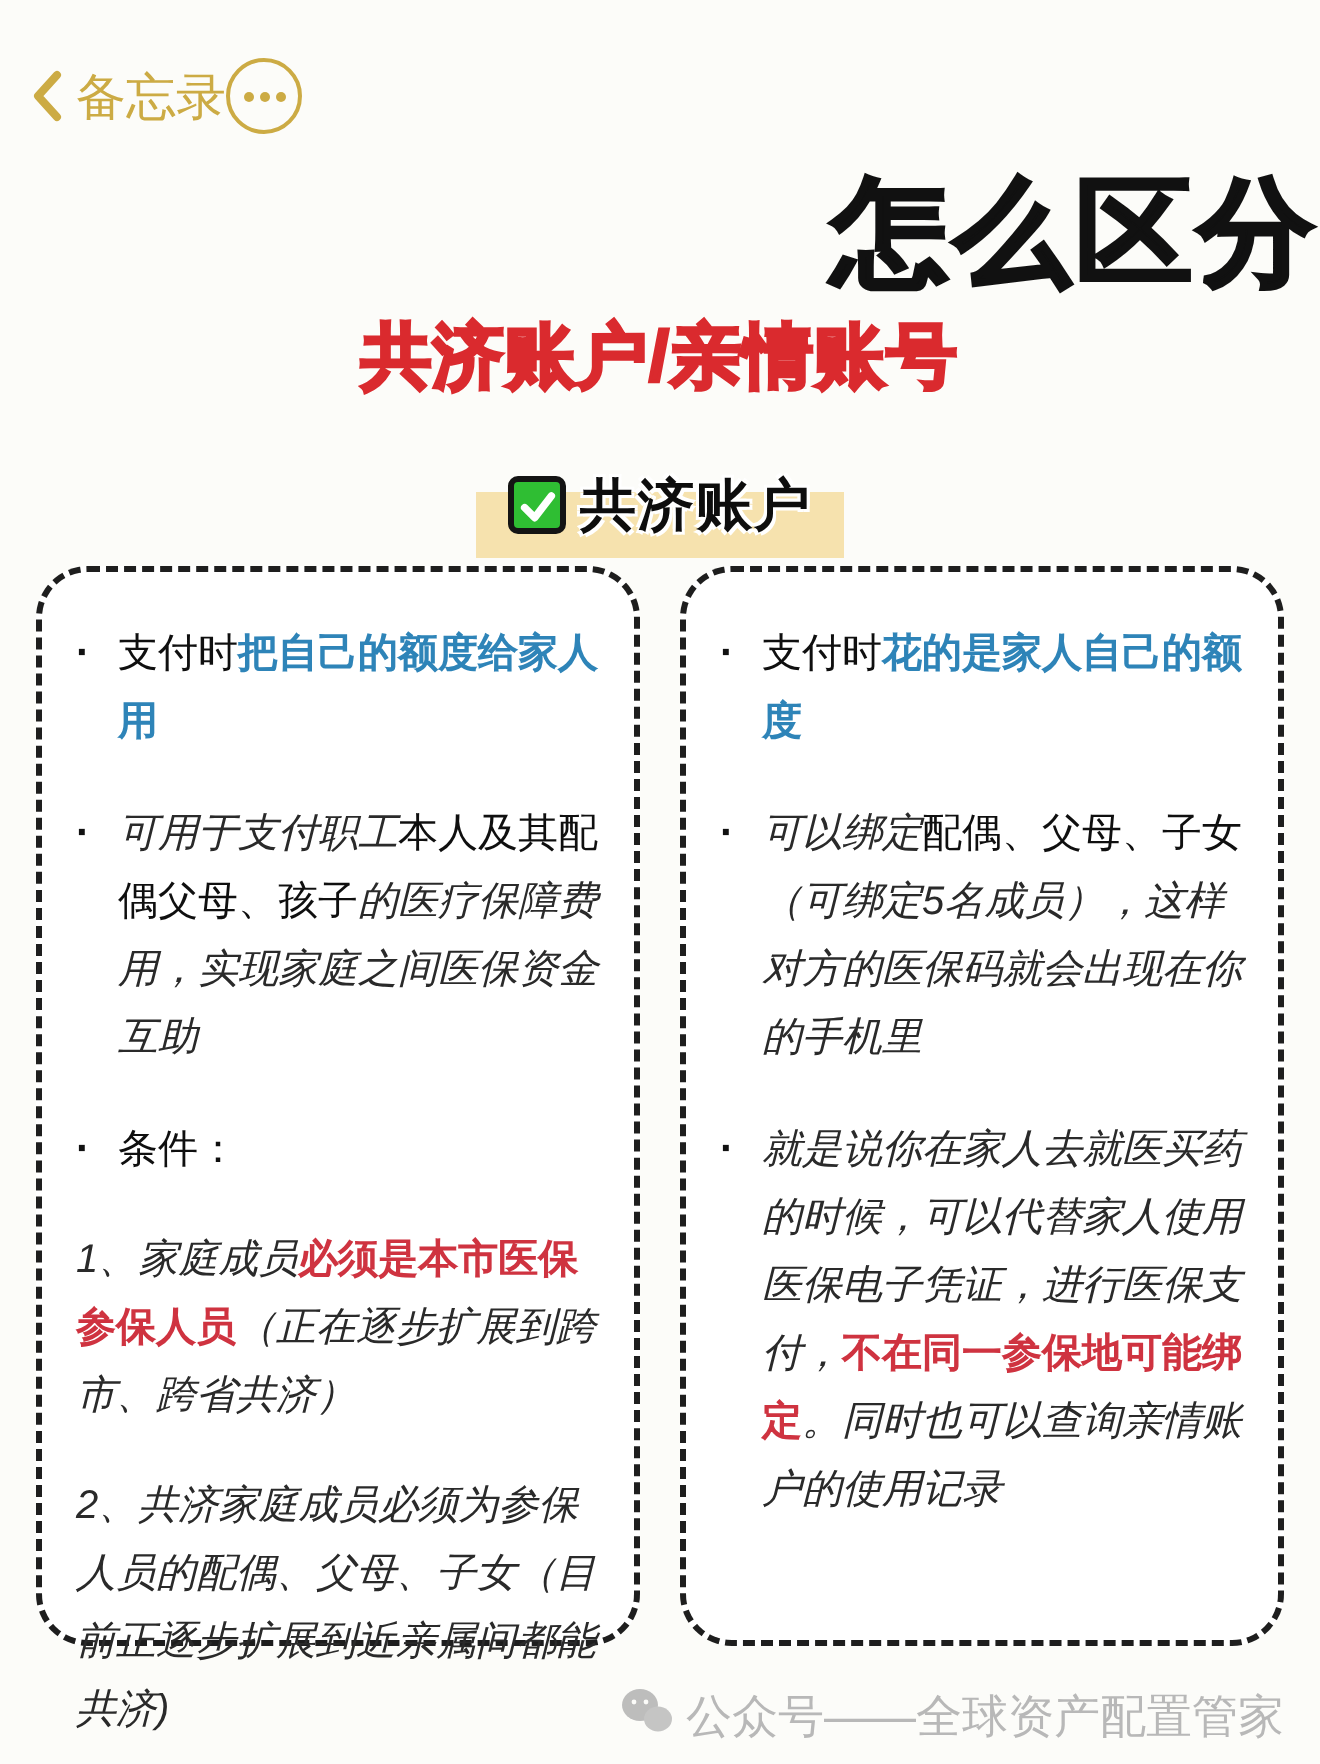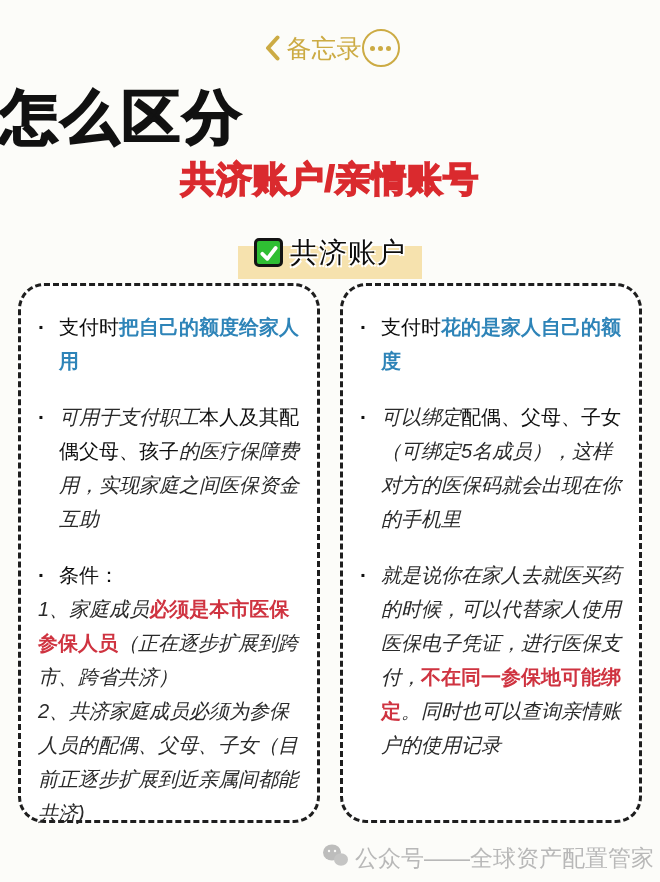--- a/index.html
+++ b/index.html
@@ -11,36 +11,36 @@
   html,body{width:660px;}
   body{
     height:882px;position:relative;overflow:hidden;
     background:var(--page_bg);
     font-family:"Liberation Sans","DejaVu Sans",sans-serif;
     color:#262626;
   }
   
   .topbar{
     padding:28px 12px 0 16px;height:68px;
-    display:flex;justify-content:center;align-items:center;
+    display:flex;justify-content:flex-start;align-items:center;
   }
   .back-btn{
     display:flex;align-items:center;gap:7px;cursor:pointer;
     color:var(--accent_gold);font-size:25px;font-weight:500;
   }
   .back-btn svg{display:block;}
   .more-btn{
     width:38px;height:38px;border:2.5px solid var(--accent_gold);
     border-radius:50%;display:flex;align-items:center;justify-content:center;
     gap:3px;cursor:pointer;
   }
   .more-btn i{width:5px;height:5px;border-radius:50%;background:var(--accent_gold);}
   
   .title{
-    margin-top:14px;text-align:left;
+    margin-top:14px;text-align:right;
     font-size:58px;font-weight:900;letter-spacing:3px;color:var(--title_black);
     -webkit-text-stroke:2px var(--title_black);
     line-height:1.2;
   }
   .subtitle{
     margin-top:6px;text-align:center;
     font-size:35px;font-weight:900;letter-spacing:1px;color:var(--title_red);
     -webkit-text-stroke:1.8px var(--title_red);
     line-height:1.2;
   }
@@ -54,41 +54,41 @@
   .hdr-inner::before{
     content:"";position:absolute;left:-8px;right:-8px;top:14px;bottom:-5px;
     background:var(--highlight_cream);z-index:-1;
   }
   .checkbox{
     width:29px;height:29px;background:var(--check_green);
     border:3px solid #141414;border-radius:5px;
     display:flex;align-items:center;justify-content:center;flex:none;
   }
   .hdr-label{
-    font-size:28px;font-weight:400;color:#0d0d0d;letter-spacing:1px;
+    font-size:28px;font-weight:700;color:#0d0d0d;letter-spacing:1px;
     text-shadow:-1.5px -1.5px 0 #fff,1.5px -1.5px 0 #fff,-1.5px 1.5px 0 #fff,1.5px 1.5px 0 #fff;
   }
   
   .boxes{margin-top:9px;display:flex;gap:20px;padding:0 18px;height:540px;}
   .box{
     flex:1;background:#ffffff;border:3.5px dashed #1e1e1e;border-radius:26px;
     padding:24px 14px 0 17px;
   }
   .para{display:flex;font-size:20px;line-height:34px;}
   .para + .para{margin-top:22px;}
-  .para.tight{margin-top:0;}
+  .para.tight{margin-top:21px;}
   .marker{flex:none;width:21px;font-weight:900;font-size:21px;color:#111;}
   .ptext{flex:1;}
   .seg-normal{color:#2a2a2a;font-style:italic;}
   .seg-bold{color:#0f0f0f;font-weight:400;}
   .seg-blue{color:var(--body_blue);font-weight:700;}
   .seg-red{color:var(--body_red);font-weight:700;}
   
   .watermark{
-    position:absolute;right:6px;bottom:8px;
+    position:absolute;right:18px;bottom:8px;
     display:flex;align-items:center;gap:6px;
     color:var(--watermark_gray);opacity:.8;font-size:23px;white-space:nowrap;
   }
 </style>
 </head>
 <body>
 
 <div class="topbar">
   <div class="back-btn">
     <span>

